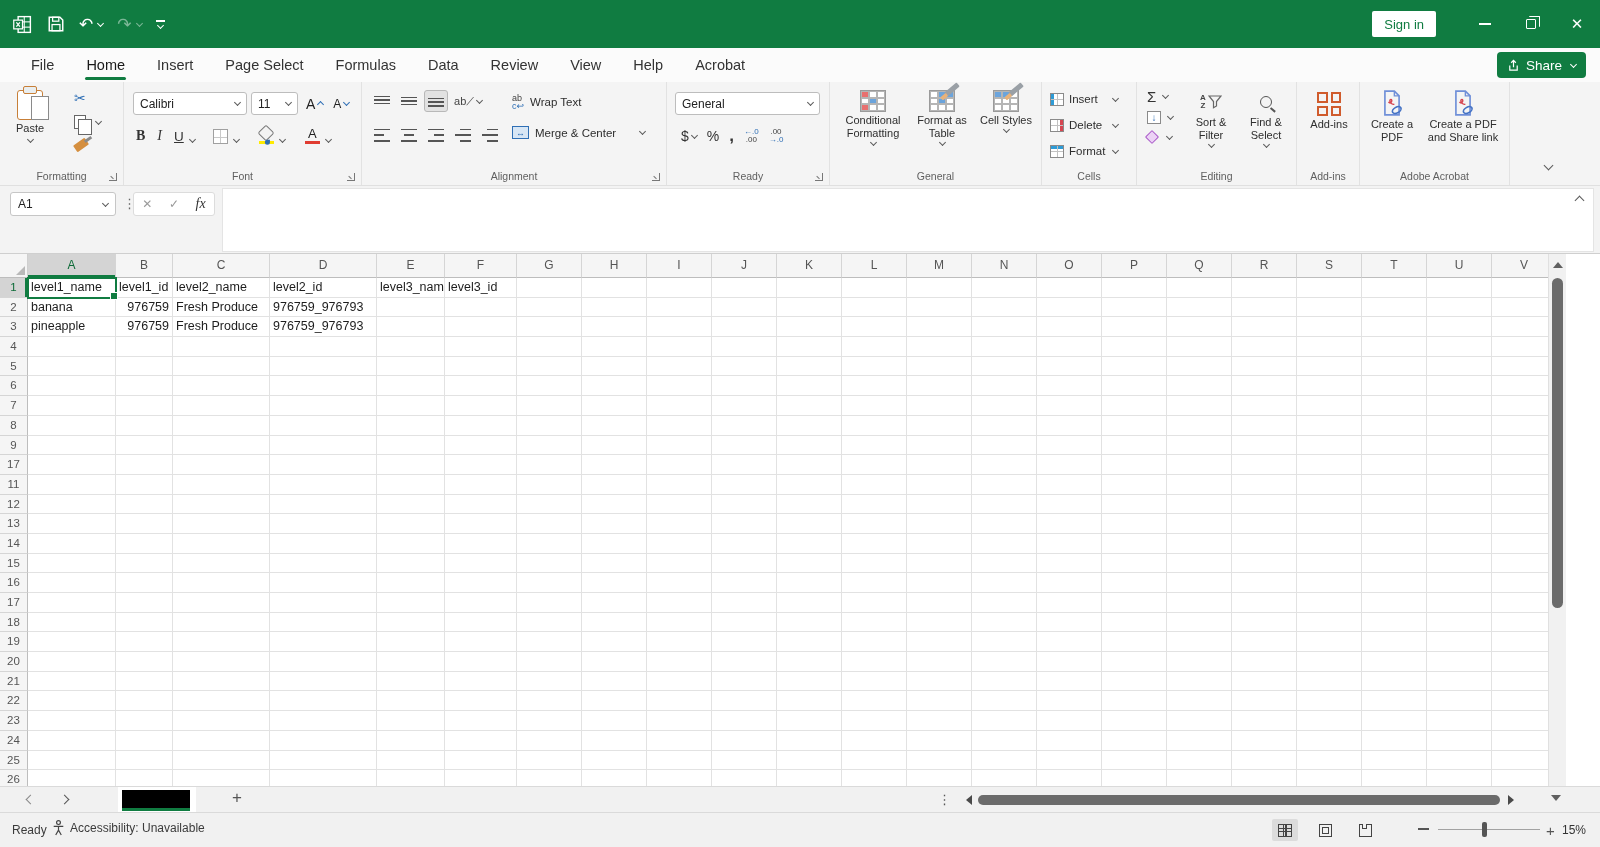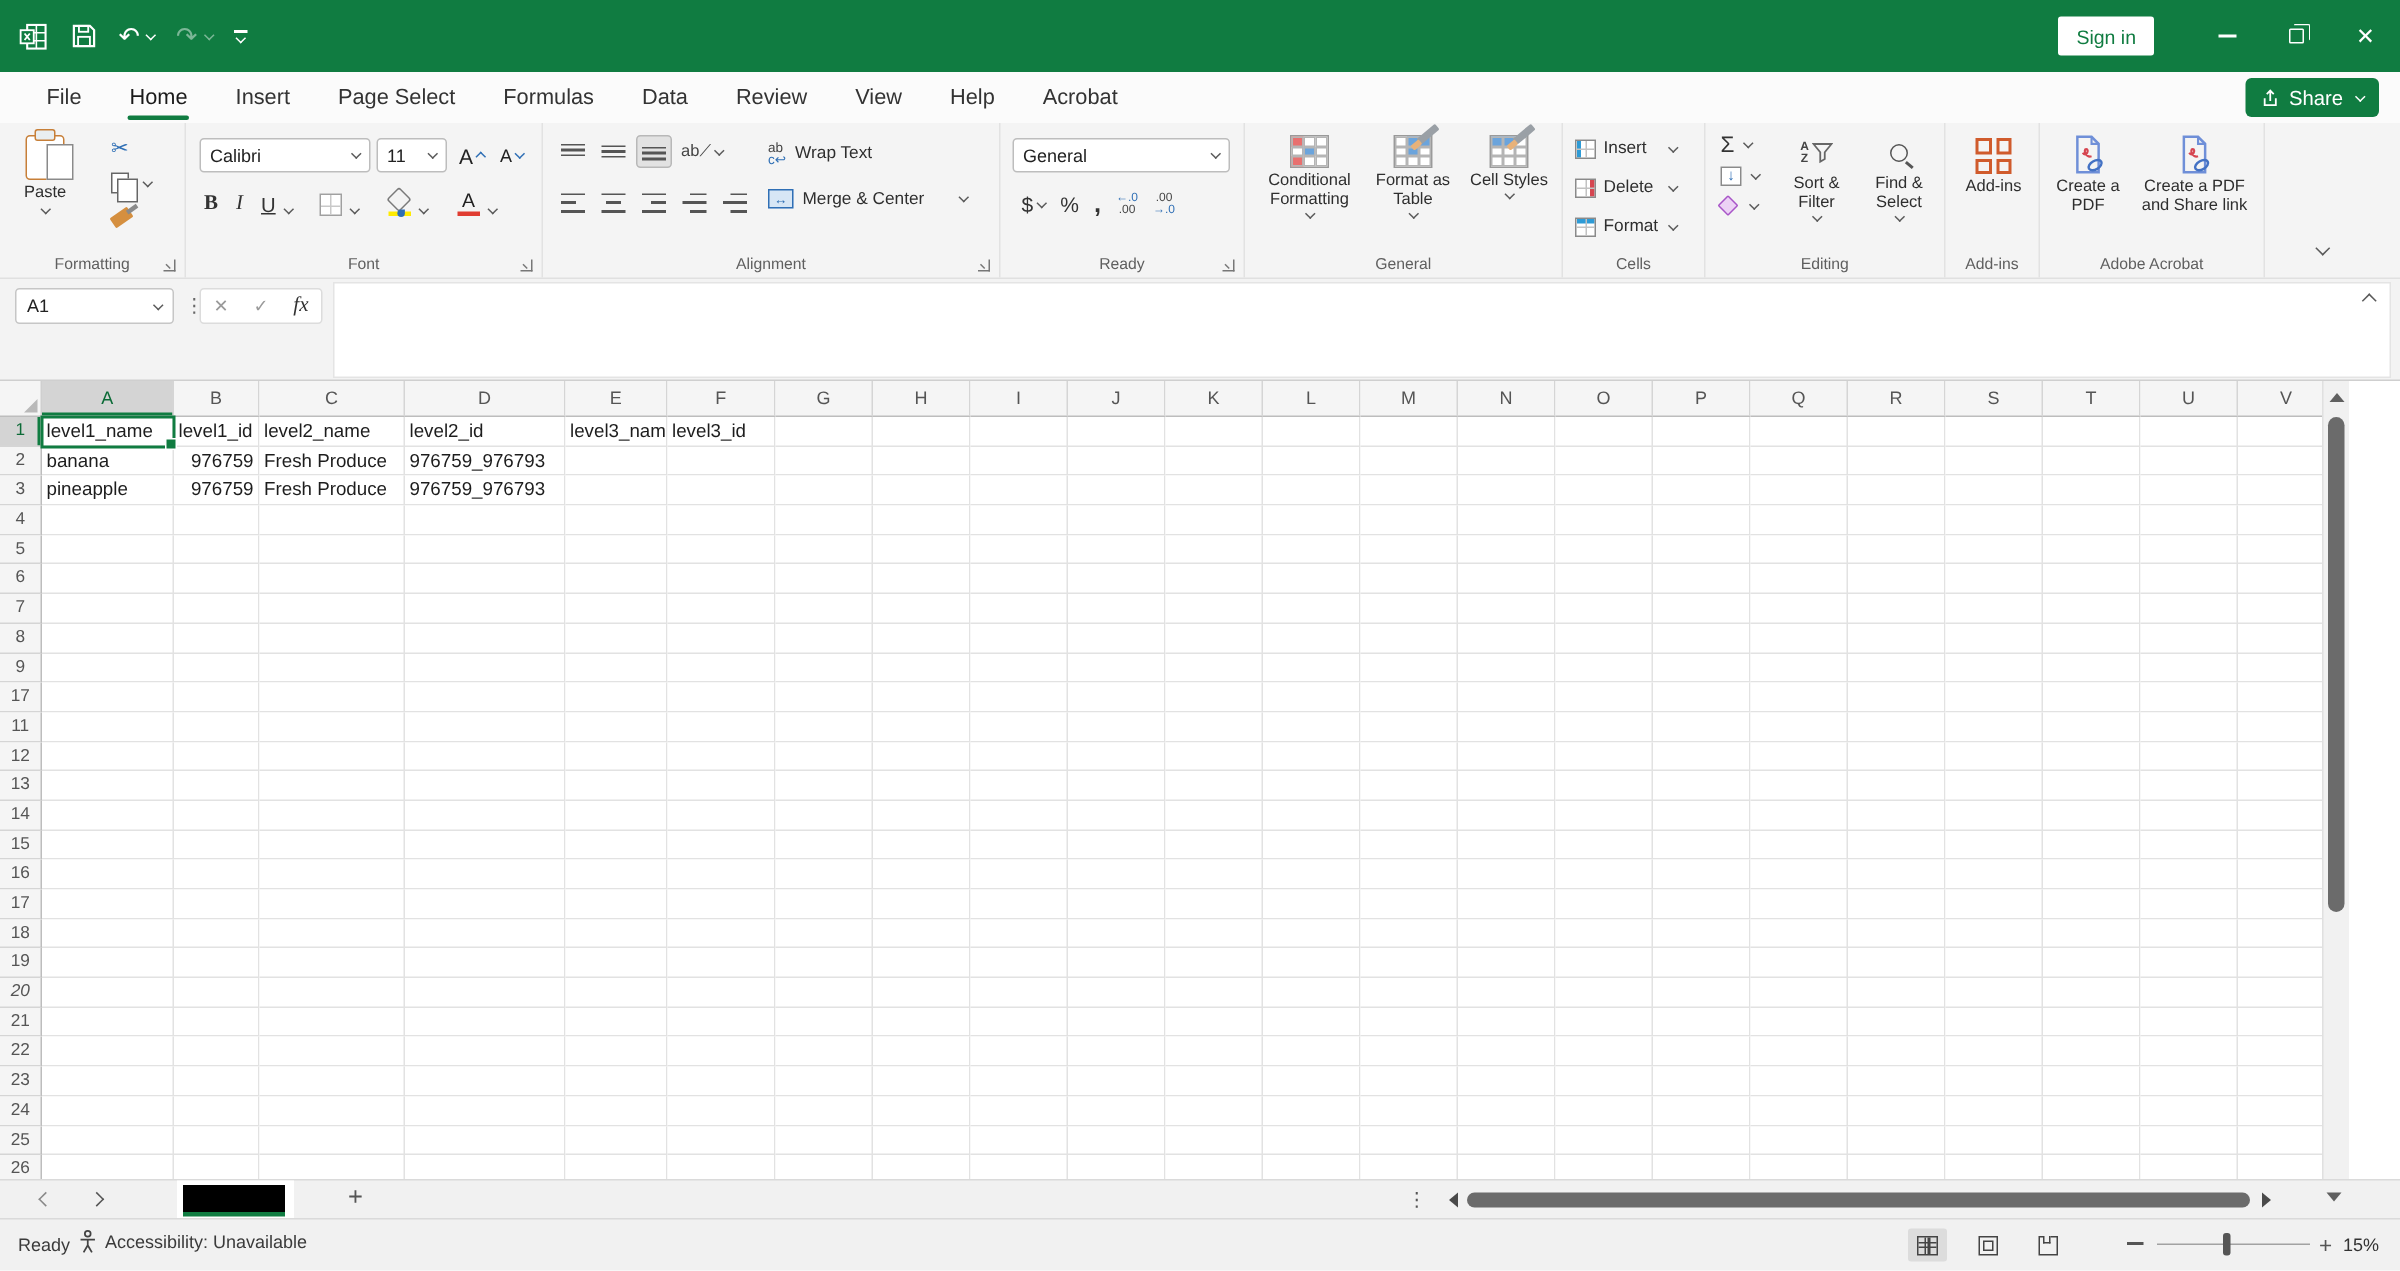--- a/index.html
+++ b/index.html
@@ -1093,21 +1093,21 @@
           <div class="cell" style="width: 65px;"></div>
           <div class="cell" style="width: 65px;"></div>
           <div class="cell" style="width: 65px;"></div>
           <div class="cell" style="width: 65px;"></div>
           <div class="cell" style="width: 65px;"></div>
           <div class="cell" style="width: 65px;"></div>
           <div class="cell" style="width: 65px;"></div>
           <div class="cell" style="width: 65px;"></div>
           <div class="cell" style="width: 65px;"></div>
         </div>
-        <div class="g-row" style="height: 19.7px; font-style: italic;">
+        <div class="g-row" style="height: 19.7px;">
           <div class="rowhdr">20</div>
           <div class="cell" style="width: 88px;"></div>
           <div class="cell" style="width: 57px;"></div>
           <div class="cell" style="width: 97px;"></div>
           <div class="cell" style="width: 107px;"></div>
           <div class="cell" style="width: 68px;"></div>
           <div class="cell" style="width: 72px;"></div>
           <div class="cell" style="width: 65px;"></div>
           <div class="cell" style="width: 65px;"></div>
           <div class="cell" style="width: 65px;"></div>

